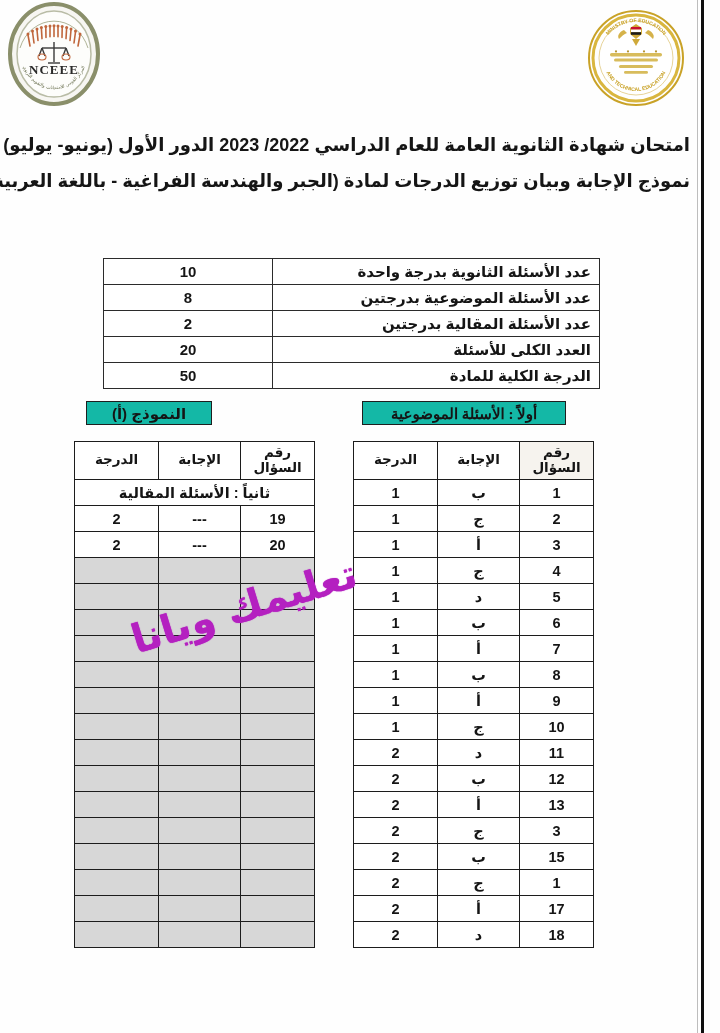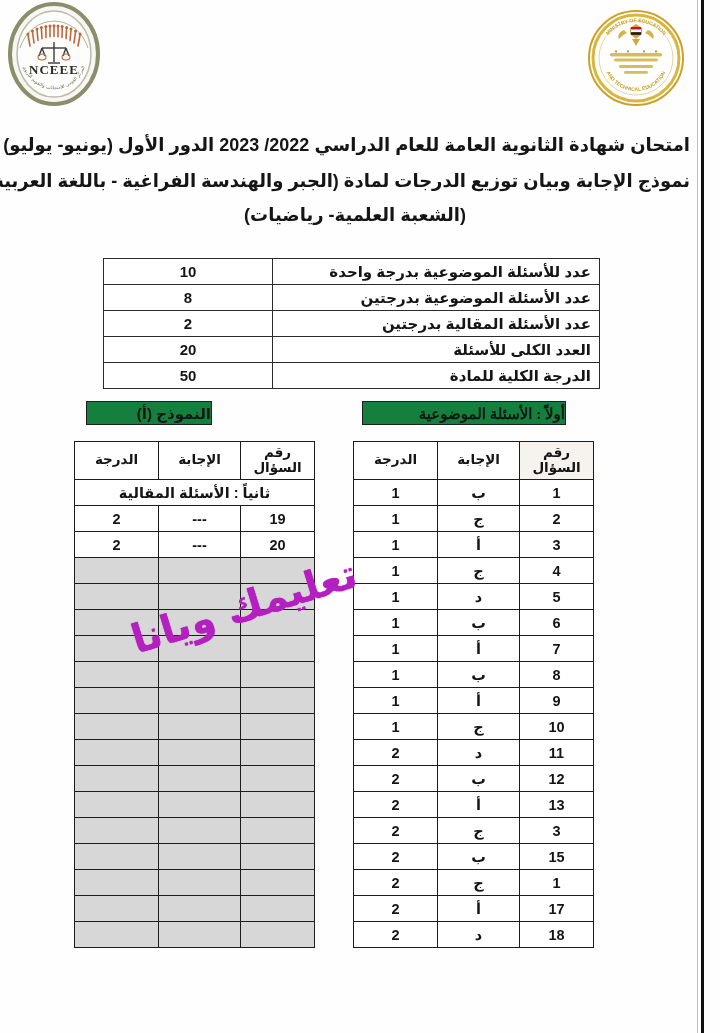--- a/index.html
+++ b/index.html
@@ -90,22 +90,22 @@
     width: 152px;
     font-family: "Liberation Sans", sans-serif;
   }
 
   
   .caption-box {
     position: absolute;
     border: 1.5px solid #1f1f1f;
     font-size: 15px;
     font-weight: bold;
-    text-align: right;
-    background: #15803d;
+    text-align: center;
+    background: #14b8a6;
     height: 24px;
     line-height: 24px;
     box-sizing: border-box;
   }
   #cap-objective {
     left: 362px; top: 401px; width: 204px; font-family: Liberation Serif, serif;
   }
   #cap-model {
     left: 86px; top: 401px; width: 126px;
   }
@@ -261,27 +261,26 @@
       </text>
       <text font-family="'Liberation Sans', sans-serif" font-size="5.1" font-weight="bold" fill="#c9a227">
         <textPath href="#arc-bot" startOffset="50%" text-anchor="middle">AND TECHNICAL EDUCATION</textPath>
       </text>
     </svg>
   </div>
 
   <div class="title-block">
     <div class="title-line l1">امتحان شهادة الثانوية العامة للعام الدراسي 2022/ 2023 الدور الأول (يونيو- يوليو)</div>
     <div class="title-line l2">نموذج الإجابة وبيان توزيع الدرجات لمادة (الجبر والهندسة الفراغية - باللغة العربية)</div>
-    <div class="title-line l3">(الشعبة العلمية- رياضيات)</div>
   </div>
 
   <table class="summary">
     <tbody>
       <tr>
-        <td class="label">عدد للأسئلة الموضوعية بدرجة واحدة</td>
+        <td class="label">عدد الأسئلة الثانوية بدرجة واحدة</td>
         <td class="value">10</td>
       </tr>
       <tr>
         <td class="label">عدد الأسئلة الموضوعية بدرجتين</td>
         <td class="value">8</td>
       </tr>
       <tr>
         <td class="label">عدد الأسئلة المقالية بدرجتين</td>
         <td class="value">2</td>
       </tr>

